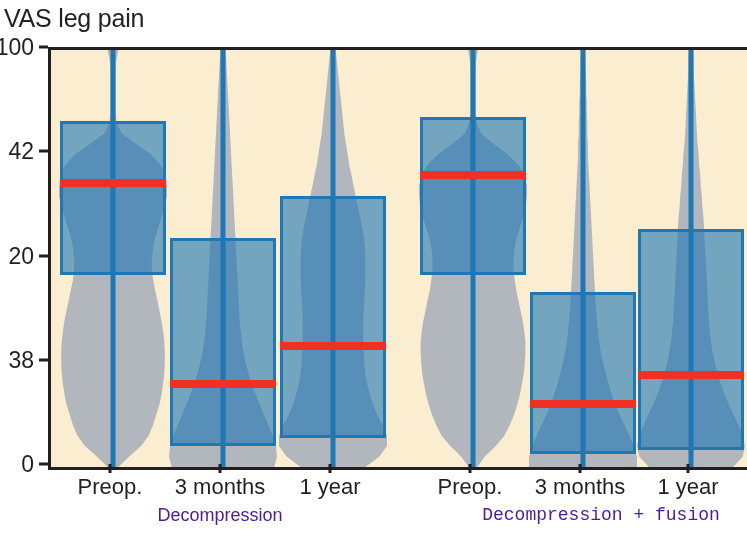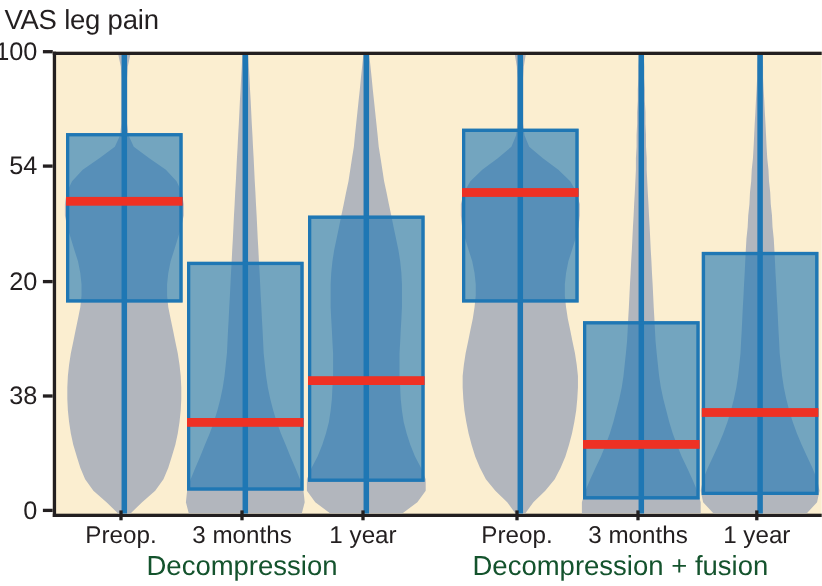--- a/index.html
+++ b/index.html
@@ -92,25 +92,25 @@
     top: 474px;
     font-size: 22px;
     line-height: 26px;
     white-space: nowrap;
     transform: translateX(-50%);
     color: #231f20;
   }
   .group-label {
     position: absolute;
     top: 500px;
-    font-size: 25px;
+    font-size: 18px;
     line-height: 30px;
     white-space: nowrap;
     transform: translateX(-50%);
-    color: #14532d;
+    color: #4c1d95;
   }
 
   
   .violin-shape { position: absolute; left: 0; top: 0; }
   .violin-shape path { fill: #b2b6bd; }
 
   .whisker {
     position: absolute;
     width: 5px;
     background: #1f77b4;
@@ -137,21 +137,21 @@
 
   <div id="chart-title">VAS leg pain</div>
 
   <div id="y-axis-ticklabels">
       <div class="ytick-label" style="top: 464px;">0</div>
       <div class="ytick-mark" style="top: 464px;"></div>
       <div class="ytick-label" style="top: 359.75px;">38</div>
       <div class="ytick-mark" style="top: 359.75px;"></div>
       <div class="ytick-label" style="top: 255.5px;">20</div>
       <div class="ytick-mark" style="top: 255.5px;"></div>
-      <div class="ytick-label" style="top: 151.25px;">54</div>
+      <div class="ytick-label" style="top: 151.25px;">42</div>
       <div class="ytick-mark" style="top: 151.25px;"></div>
       <div class="ytick-label" style="top: 47px;">100</div>
       <div class="ytick-mark" style="top: 47px;"></div>
     </div>
 
   <div id="plot-area">
     <div id="plot-clip">
         <svg class="violin-shape" width="696" height="417">
           <path d="M 67.4 417.0 L 78.2 406.6 L 90.1 396.1 L 97.6 385.7 L 102.0 375.3 L 105.2 364.9 L 108.4 354.4 L 110.6 344.0 L 112.2 333.6 L 113.3 323.2 L 113.8 312.8 L 113.8 302.3 L 113.3 291.9 L 112.2 281.5 L 110.6 271.1 L 108.4 260.6 L 106.3 250.2 L 104.1 239.8 L 102.0 229.3 L 100.9 218.9 L 100.9 208.5 L 102.0 198.1 L 104.1 187.6 L 107.4 177.2 L 110.6 166.8 L 113.8 156.4 L 116.0 145.9 L 116.0 135.5 L 114.4 125.1 L 109.5 114.7 L 99.8 104.3 L 84.7 93.8 L 70.6 83.4 L 65.8 73.0 L 64.7 62.6 L 64.7 52.1 L 64.7 41.7 L 64.7 31.3 L 64.7 20.9 L 65.2 10.4 L 67.4 0.0 L 56.6 0.0 L 58.8 10.4 L 59.3 20.9 L 59.3 31.3 L 59.3 41.7 L 59.3 52.1 L 59.3 62.6 L 58.2 73.0 L 53.4 83.4 L 39.3 93.8 L 24.2 104.3 L 14.5 114.7 L 9.6 125.1 L 8.0 135.5 L 8.0 145.9 L 10.2 156.4 L 13.4 166.8 L 16.6 177.2 L 19.9 187.6 L 22.0 198.1 L 23.1 208.5 L 23.1 218.9 L 22.0 229.3 L 19.9 239.8 L 17.7 250.2 L 15.6 260.6 L 13.4 271.1 L 11.8 281.5 L 10.7 291.9 L 10.2 302.3 L 10.2 312.8 L 10.7 323.2 L 11.8 333.6 L 13.4 344.0 L 15.6 354.4 L 18.8 364.9 L 22.0 375.3 L 26.4 385.7 L 33.9 396.1 L 45.8 406.6 L 56.6 417.0 Z"></path>
           <path d="M 223.3 417.0 L 226.0 406.6 L 224.9 396.1 L 221.7 385.7 L 217.4 375.3 L 213.0 364.9 L 208.7 354.4 L 204.4 344.0 L 200.6 333.6 L 197.4 323.2 L 194.7 312.8 L 192.5 302.3 L 190.9 291.9 L 189.8 281.5 L 188.7 271.1 L 188.2 260.6 L 187.7 250.2 L 187.1 239.8 L 186.6 229.3 L 186.0 218.9 L 185.5 208.5 L 185.0 198.1 L 184.4 187.6 L 183.9 177.2 L 183.3 166.8 L 182.8 156.4 L 182.3 145.9 L 181.7 135.5 L 181.2 125.1 L 180.6 114.7 L 180.1 104.3 L 179.6 93.8 L 179.0 83.4 L 178.5 73.0 L 177.9 62.6 L 177.4 52.1 L 176.9 41.7 L 176.3 31.3 L 175.8 20.9 L 175.2 10.4 L 174.7 0.0 L 169.3 0.0 L 168.8 10.4 L 168.2 20.9 L 167.7 31.3 L 167.1 41.7 L 166.6 52.1 L 166.1 62.6 L 165.5 73.0 L 165.0 83.4 L 164.4 93.8 L 163.9 104.3 L 163.4 114.7 L 162.8 125.1 L 162.3 135.5 L 161.7 145.9 L 161.2 156.4 L 160.7 166.8 L 160.1 177.2 L 159.6 187.6 L 159.0 198.1 L 158.5 208.5 L 158.0 218.9 L 157.4 229.3 L 156.9 239.8 L 156.3 250.2 L 155.8 260.6 L 155.3 271.1 L 154.2 281.5 L 153.1 291.9 L 151.5 302.3 L 149.3 312.8 L 146.6 323.2 L 143.4 333.6 L 139.6 344.0 L 135.3 354.4 L 131.0 364.9 L 126.6 375.3 L 122.3 385.7 L 119.1 396.1 L 118.0 406.6 L 120.7 417.0 Z"></path>
@@ -188,16 +188,16 @@
       <div class="xtick-label" style="left: 220px;">3 months</div>
       <div class="xtick-mark" style="left: 330px;"></div>
       <div class="xtick-label" style="left: 330px;">1 year</div>
       <div class="xtick-mark" style="left: 470px;"></div>
       <div class="xtick-label" style="left: 470px;">Preop.</div>
       <div class="xtick-mark" style="left: 580px;"></div>
       <div class="xtick-label" style="left: 580px;">3 months</div>
       <div class="xtick-mark" style="left: 688px;"></div>
       <div class="xtick-label" style="left: 688px;">1 year</div>
       <div class="group-label" style="left: 220px;">Decompression</div>
-      <div class="group-label" style="left: 564px;">Decompression + fusion</div>
+      <div class="group-label" style="left: 601px; font-family: Liberation Mono, monospace;">Decompression + fusion</div>
     </div>
 
 </div>
 
 </body></html>

